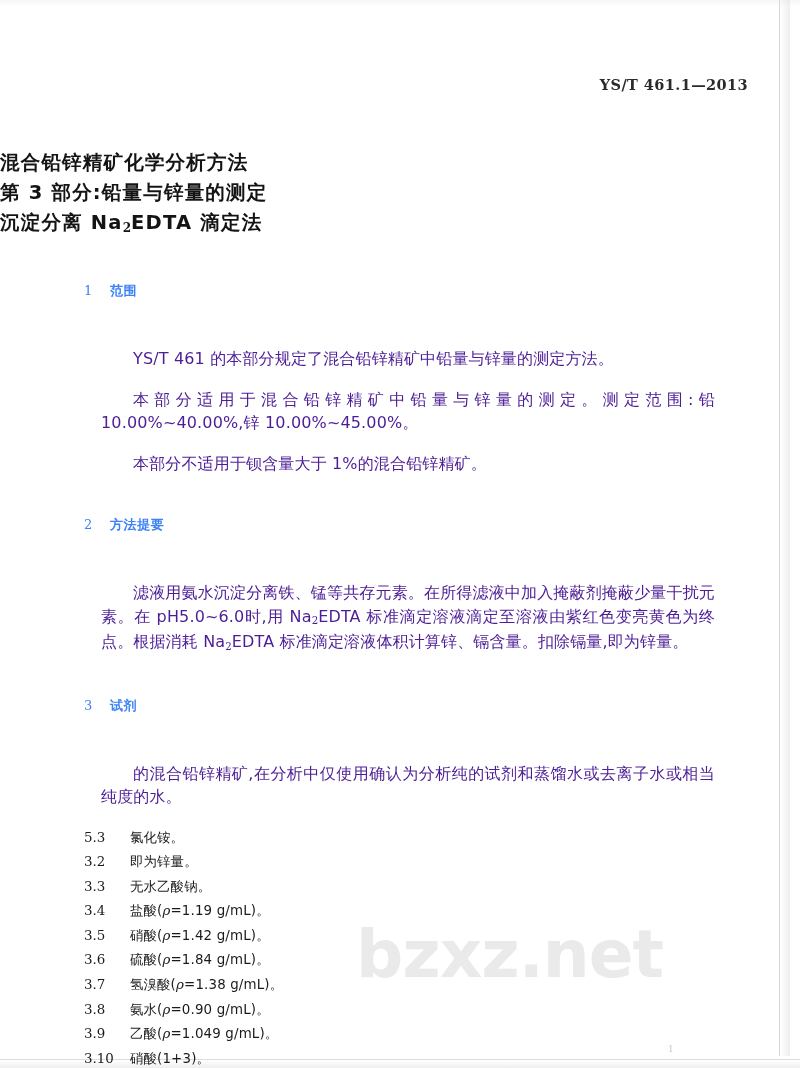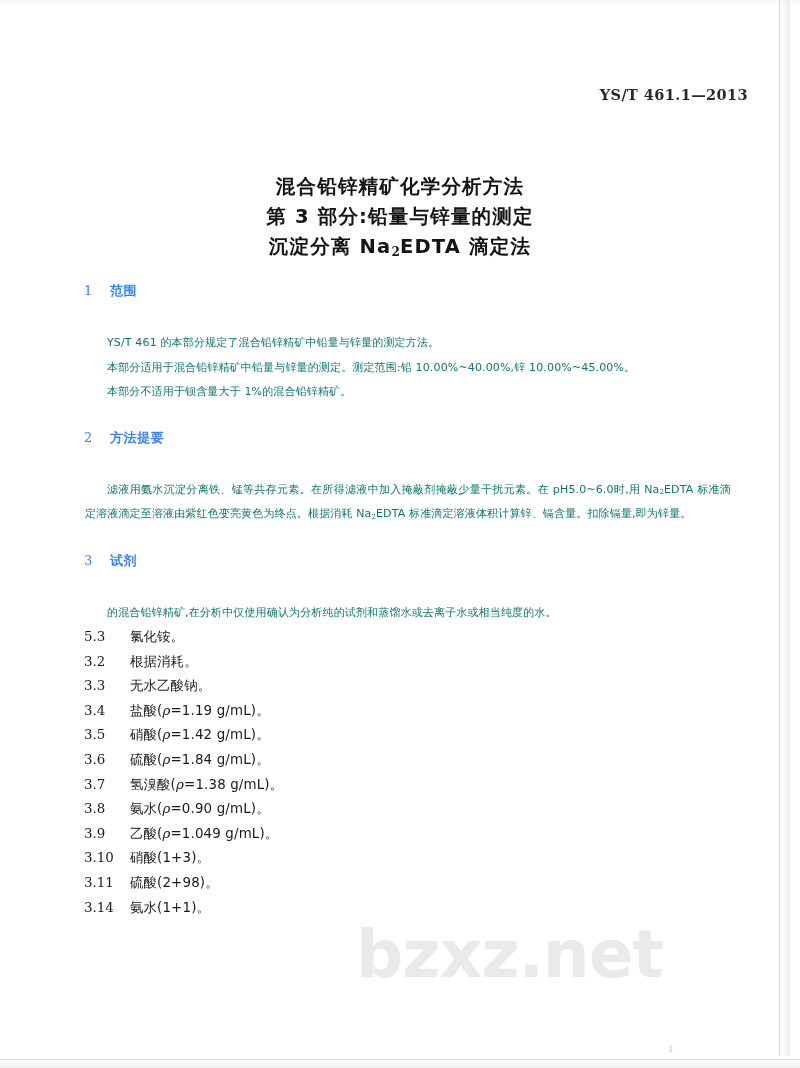--- a/index.html
+++ b/index.html
@@ -76,37 +76,36 @@
   }
 
   #content {
     position: relative;
     z-index: 2;
   }
 
   
   .doc-header {
     position: absolute;
-    top: 86px;
+    top: 76px;
     right: 52px;
     font-family: "DejaVu Serif", "Liberation Serif", serif;
     font-size: 14.5px;
     font-weight: bold;
     letter-spacing: 0.4px;
     color: #2a2a2a;
     white-space: nowrap;
   }
 
   
   .title-block {
     position: absolute;
-    top: 172px;
-    left: 0;
-    width: 800px;
-    text-align: center;
+    top: 148px;
+    left: 0;
+    width: 800px;
   }
   .title-line {
     font-family: "DejaVu Sans", "Liberation Sans", sans-serif;
     font-size: 19.5px;
     font-weight: bold;
     line-height: 30px;
     letter-spacing: 1.2px;
     color: #141414;
     white-space: nowrap;
   }
@@ -140,25 +139,25 @@
   }
   .sec-head .num {
     display: inline-block;
     width: 26px;
     font-family: "DejaVu Serif", "Liberation Serif", serif;
     font-weight: normal;
   }
 
   .para {
     font-family: "DejaVu Sans", "Liberation Sans", sans-serif;
-    font-size: 11px;
+    font-size: 16px;
     line-height: 23.5px;
     letter-spacing: 0.15px;
-    color: #0f766e;
-    margin: 1px;
+    color: #4c1d95;
+    margin: 17px;
     text-align: justify;
   }
   .para.indent { text-indent: 2em; }
   .para .lat {
     font-family: "DejaVu Serif", "Liberation Serif", serif;
     letter-spacing: 0;
   }
   .para sub {
     font-size: 0.64em;
     vertical-align: baseline;
@@ -240,21 +239,21 @@
       <p class="para indent"><span>滤液用氨水沉淀分离铁、锰等共存元素。在所得滤液中加入掩蔽剂掩蔽少量干扰元素。在 pH5.0~6.0时,用 Na</span><sub class="lat">2</sub><span>EDTA 标准滴定溶液滴定至溶液由紫红色变亮黄色为终点。根据消耗 Na</span><sub class="lat">2</sub><span>EDTA 标准滴定溶液体积计算锌、镉含量。扣除镉量,即为锌量。</span></p>
 
       <div class="gap-md"></div>
 
       <div class="sec-head"><span class="num">3</span><span>试剂</span></div>
       <div class="gap-lg"></div>
       <p class="para indent">的混合铅锌精矿,在分析中仅使用确认为分析纯的试剂和蒸馏水或去离子水或相当纯度的水。</p>
 
       <ul class="list" id="reagent-list">
           <li class="list-item"><span class="idx">5.3</span><span class="txt">氯化铵。</span></li>
-          <li class="list-item"><span class="idx">3.2</span><span class="txt">根据消耗。</span></li>
+          <li class="list-item"><span class="idx">3.2</span><span class="txt">即为锌量。</span></li>
           <li class="list-item"><span class="idx">3.3</span><span class="txt">无水乙酸钠。</span></li>
           <li class="list-item"><span class="idx">3.4</span><span class="txt">盐酸(<i class="rho">ρ</i>=1.19 g/mL)。</span></li>
           <li class="list-item"><span class="idx">3.5</span><span class="txt">硝酸(<i class="rho">ρ</i>=1.42 g/mL)。</span></li>
           <li class="list-item"><span class="idx">3.6</span><span class="txt">硫酸(<i class="rho">ρ</i>=1.84 g/mL)。</span></li>
           <li class="list-item"><span class="idx">3.7</span><span class="txt">氢溴酸(<i class="rho">ρ</i>=1.38 g/mL)。</span></li>
           <li class="list-item"><span class="idx">3.8</span><span class="txt">氨水(<i class="rho">ρ</i>=0.90 g/mL)。</span></li>
           <li class="list-item"><span class="idx">3.9</span><span class="txt">乙酸(<i class="rho">ρ</i>=1.049 g/mL)。</span></li>
           <li class="list-item"><span class="idx">3.10</span><span class="txt">硝酸(1+3)。</span></li>
           <li class="list-item"><span class="idx">3.11</span><span class="txt">硫酸(2+98)。</span></li>
           <li class="list-item"><span class="idx">3.14</span><span class="txt">氨水(1+1)。</span></li>

